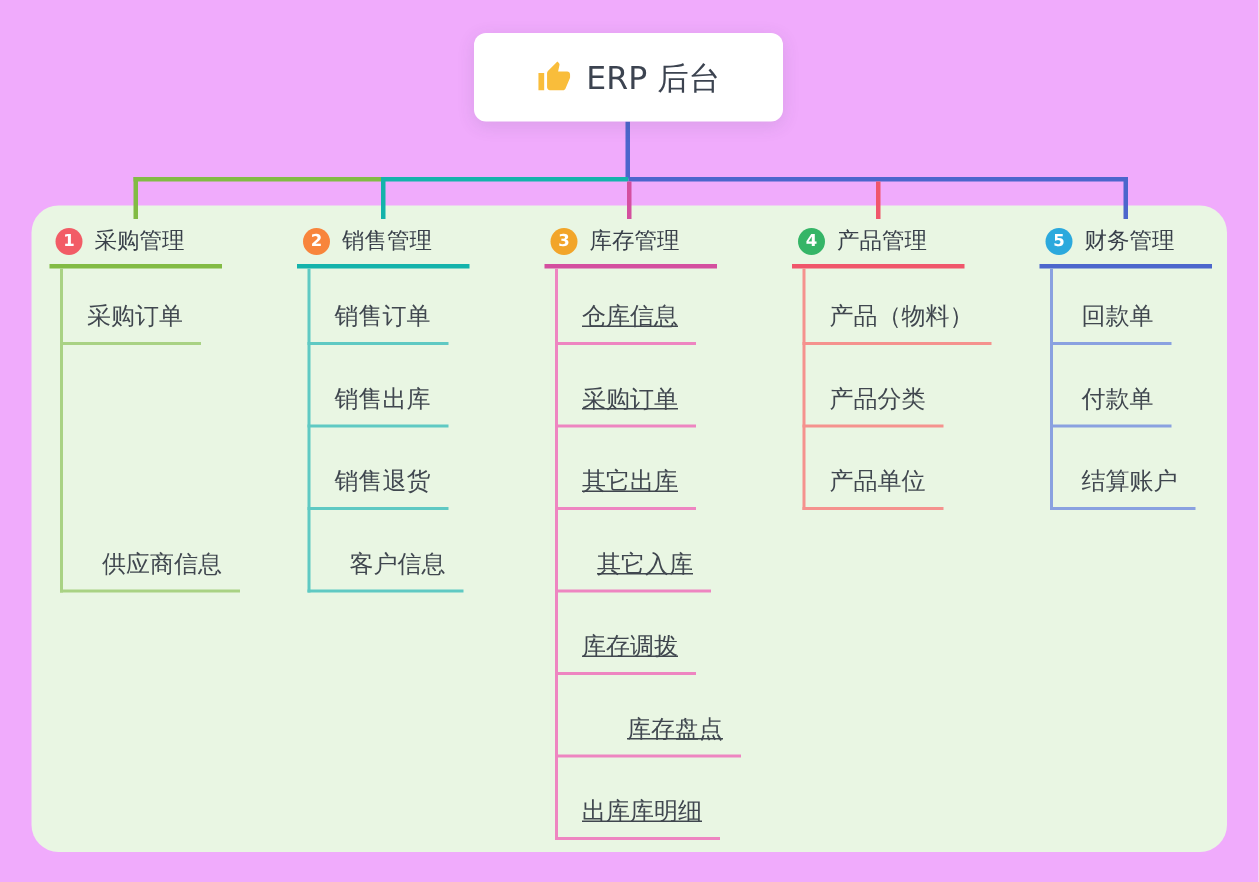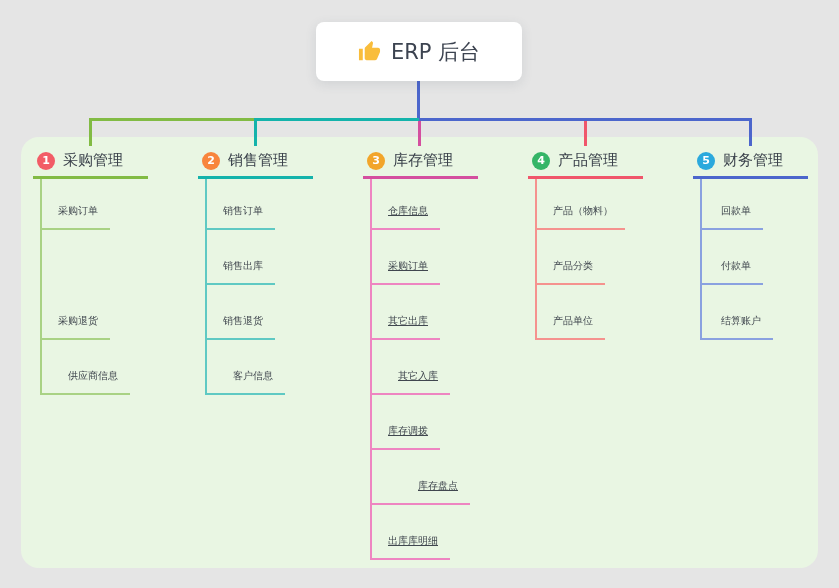--- a/index.html
+++ b/index.html
@@ -1,21 +1,21 @@
 <!DOCTYPE html>
 <html><head>
 <meta charset="utf-8">
 <style>
   * { margin:0; padding:0; box-sizing:border-box; }
   body {
     font-family: "DejaVu Sans", "Liberation Sans", sans-serif;
     background:#ffffff;
   }
   .canvas {
-    position:relative; width:839px; height:588px; background:#e5e5e5; overflow:hidden;
+    position:relative; width:839px; height:588px; background:#f0abfc; overflow:hidden;
   }
   .panel {
     position:absolute; left:21px; top:137px; width:797px; height:431px;
     background:#e9f6e3; border-radius:18px;
   }
   
   .root-node {
     position:absolute; left:316px; top:22px; width:206px; height:59px;
     background:#ffffff; border-radius:8px;
     box-shadow:0 3px 12px rgba(60,70,90,0.12);
@@ -45,21 +45,21 @@
   }
   .badge {
     width:18px; height:18px; border-radius:50%; flex:0 0 18px;
     color:#fff; font-size:11px; font-weight:bold;
     display:flex; align-items:center; justify-content:center;
   }
   .trunk { position:absolute; left:7px; width:2px; }
   .child {
     position:absolute; left:7px; display:inline-block; white-space:nowrap;
     padding:0 12px 8px 18px; border-bottom:2px solid;
-    font-size:10px; line-height:18px; color:#40474f; cursor:pointer;
+    font-size:16px; line-height:18px; color:#40474f; cursor:pointer;
   }
   .c0 { top:53px; }  .c1 { top:108px; } .c2 { top:163px; } .c3 { top:218px;padding-left:28px; }
   .c4 { top:273px; } .c5 { top:328px;padding-left:48px; } .c6 { top:383px; }
   
   .b1 { left:33px; }  .b1 .branch-title { border-color:#82bb44; } .b1 .badge { background:#f25c66; }
   .b1 .trunk { background:#a9d284; height:216px; top:30px; } .b1 .child { border-color:#a9d284; }
   .b2 { left:198px; } .b2 .branch-title { border-color:#14b3ab; } .b2 .badge { background:#f8853c; }
   .b2 .trunk { background:#5fc9c3; height:216px; top:30px; } .b2 .child { border-color:#5fc9c3; }
   .b3 { left:363px; } .b3 .branch-title { border-color:#d44f9f; } .b3 .badge { background:#f2a52a; }
   .b3 .trunk { background:#ee85c1; height:381px; top:30px; } .b3 .child { border-color:#ee85c1;text-decoration:underline; }
@@ -94,21 +94,20 @@
     <span>ERP 后台</span>
   </div>
 
   <div class="branch b1">
     <div class="branch-title">
       <span class="badge">1</span>
       <span>采购管理</span>
     </div>
     <div class="trunk"></div>
     <div class="child c0"><span>采购订单</span></div>
-    <div class="child c2"><span>采购退货</span></div>
     <div class="child c3"><span>供应商信息</span></div>
   </div>
 
   <div class="branch b2">
     <div class="branch-title">
       <span class="badge">2</span>
       <span>销售管理</span>
     </div>
     <div class="trunk"></div>
     <div class="child c0"><span>销售订单</span></div>

